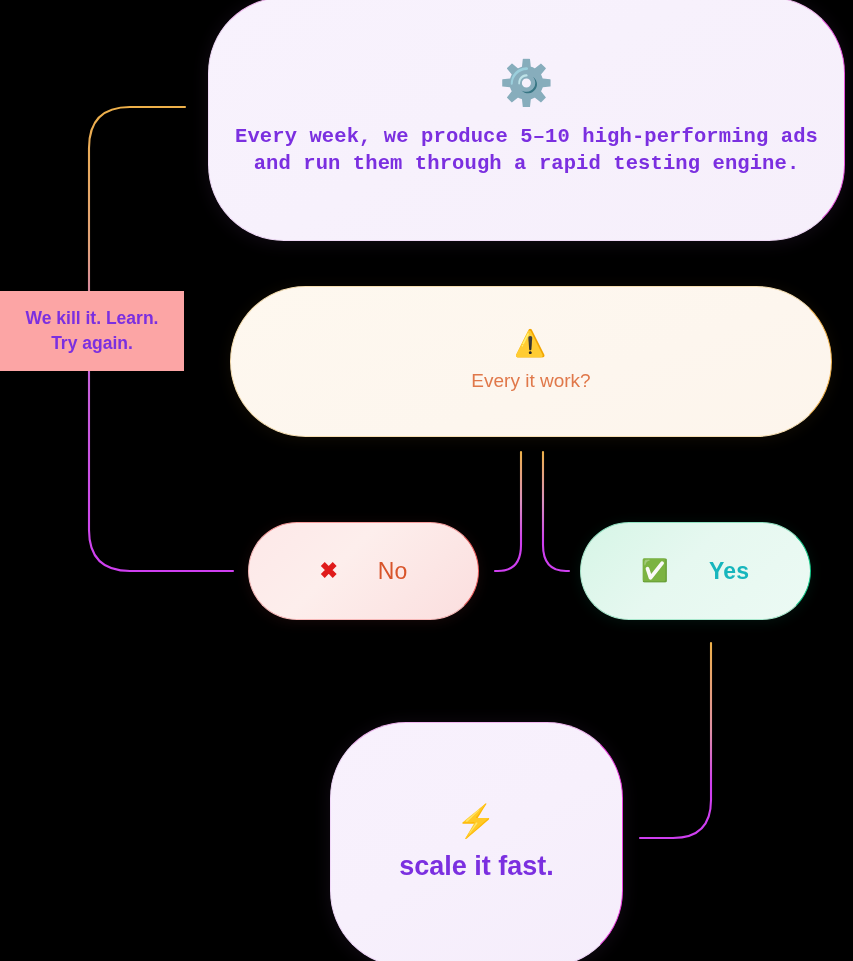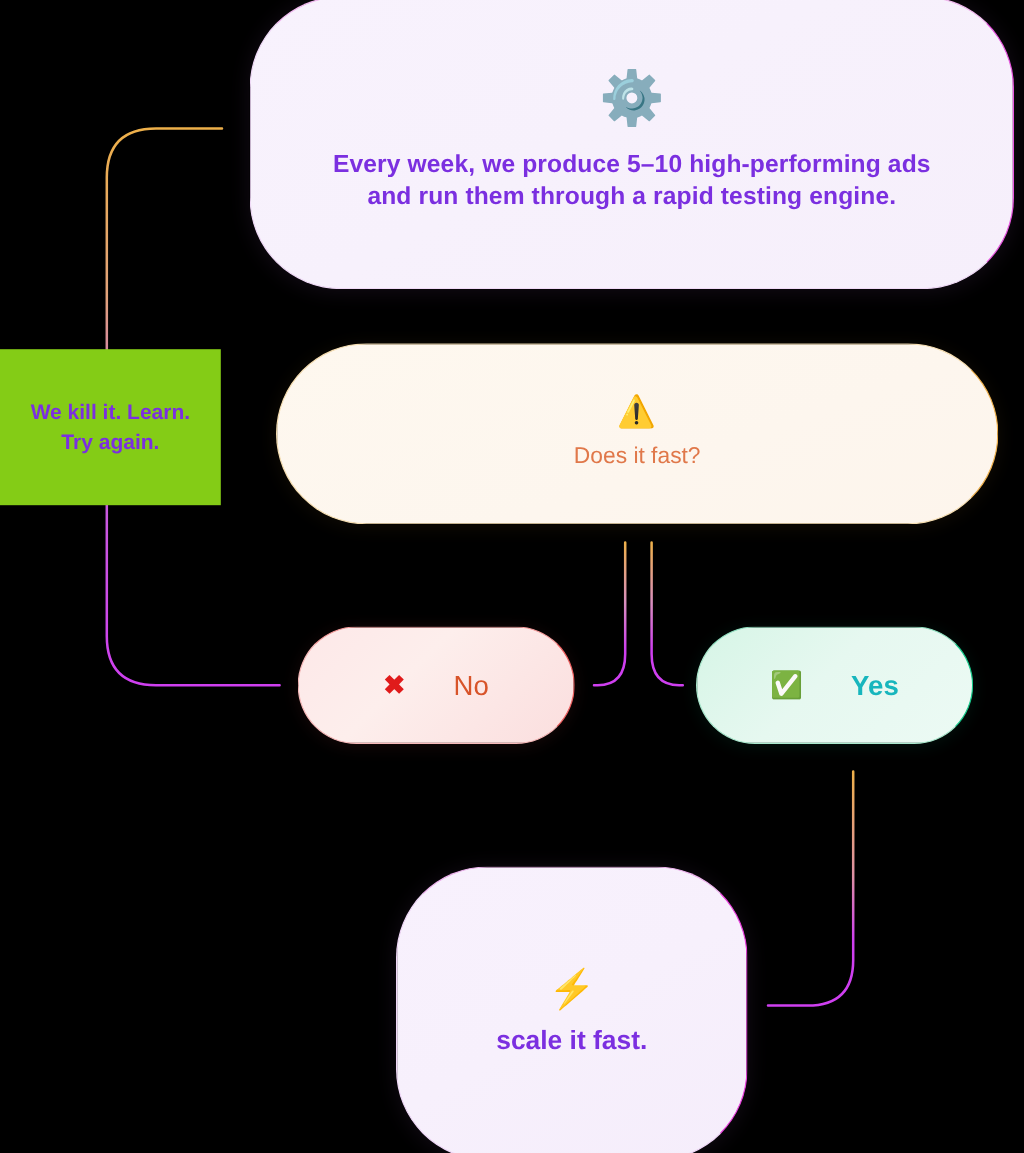--- a/index.html
+++ b/index.html
@@ -67,20 +67,21 @@
   #card-produce .card-icon {
     font-size: 44px;
     margin-bottom: 18px;
     filter: grayscale(0.15);
   }
   #card-produce .card-text {
     font-size: 20.5px;
     font-weight: 600;
     color: #7b2fe0;
     letter-spacing: 0.1px;
+    font-family: Liberation Mono, monospace;
   }
 
   
   #card-question {
     left: 230px;
     top: 286px;
     width: 602px;
     height: 151px;
     border-radius: 76px;
     background: linear-gradient(160deg, #fef8ef 0%, #fdf6ee 60%, #fdf5ec 100%);
@@ -160,33 +161,33 @@
     border: 1.6px solid #f0d8f8;
     border-right-color: #ec3fe0;
     border-top-color: #eeb3ee;
     box-shadow: 0 2px 18px rgba(190, 120, 220, 0.10);
   }
   #card-scale .card-icon {
     font-size: 32px;
     margin-bottom: 12px;
   }
   #card-scale .card-text {
-    font-size: 22px;
+    font-size: 27px;
     font-weight: 600;
     color: #7b2fe0;
   }
 
   
   #callout-retry {
     position: absolute;
     left: 0px;
     top: 291px;
     width: 184px;
-    height: 130px;
-    background: #84cc16;
+    height: 80px;
+    background: #fca5a5;
     display: flex;
     align-items: center;
     justify-content: center;
     text-align: center;
     z-index: 4;
   }
   #callout-retry .callout-text {
     font-size: 17.5px;
     font-weight: 600;
     color: #7b2fe0;
@@ -232,21 +233,21 @@
   </svg>
 
   <div class="card" id="card-produce">
     <div class="card-icon">⚙️</div>
     <div class="card-text">Every week, we produce 5–10 high-performing ads
 and run them through a rapid testing engine.</div>
   </div>
 
   <div class="card" id="card-question">
     <div class="card-icon">⚠️</div>
-    <div class="card-text">Does it fast?</div>
+    <div class="card-text">Every it work?</div>
   </div>
 
   <div class="pill" id="pill-no">
     <span class="pill-icon">✖</span>
     <span class="pill-label">No</span>
   </div>
 
   <div class="pill" id="pill-yes">
     <span class="pill-icon">✅</span>
     <span class="pill-label">Yes</span>

